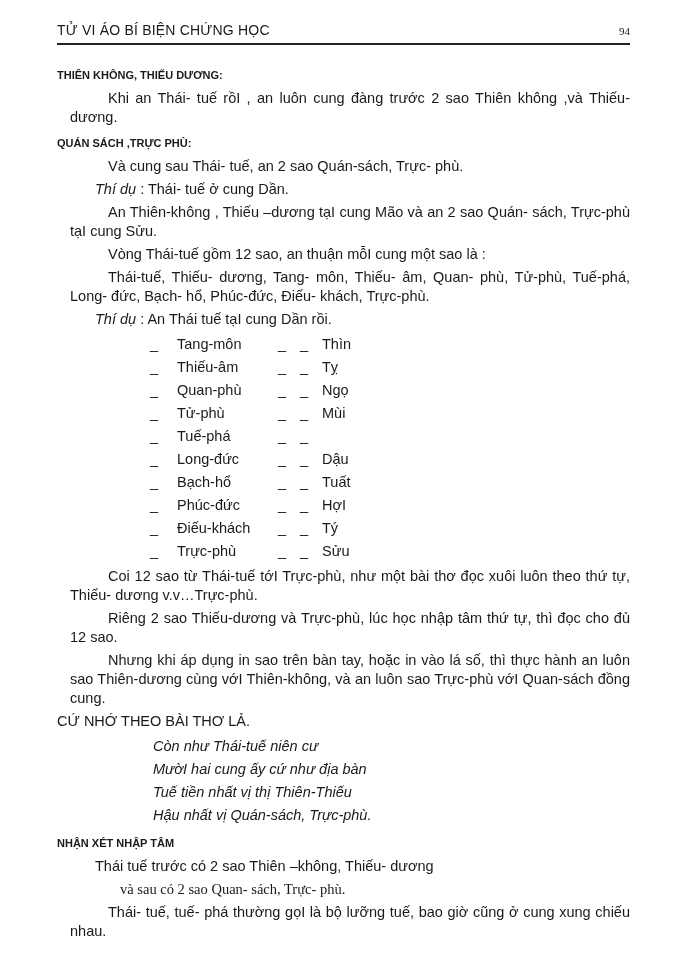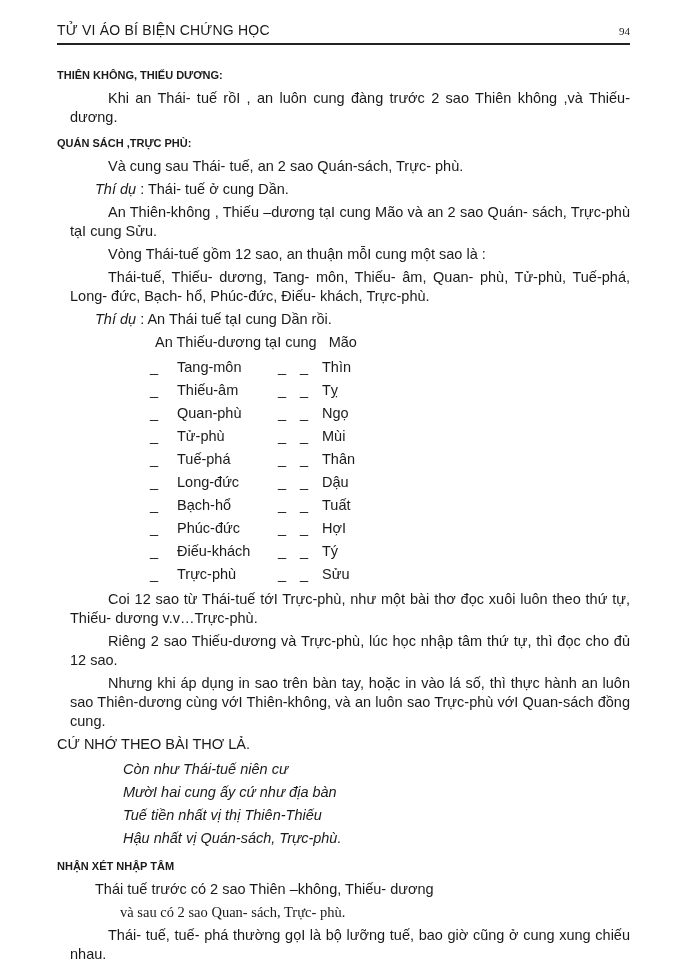--- a/index.html
+++ b/index.html
@@ -56,21 +56,21 @@
     padding-left: 98px;
     white-space: pre-wrap;
   }
   .star-table { margin: 1px 0 2px 93px; }
   .star-row {
     display: grid;
     grid-template-columns: 27px 101px 22px 22px auto;
     line-height: 23px;
   }
   .star-row .cell { text-align: left; }
-  .poem { margin: 4px 0 4px 66px; }
+  .poem { margin: 4px 0 4px 96px; }
   .poem .poem-line {
     font-style: italic;
     line-height: 23px;
     text-align: left;
   }
   .note-line1 { margin: 4px 0; text-indent: 38px; }
   .note-line2 { margin: 4px 0; padding-left: 63px; font-family: Liberation Serif, serif; }
 </style>
 </head>
 <body>
@@ -91,21 +91,20 @@
     <p class="indent">Và cung sau Thái- tuế, an 2 sao Quán-sách, Trực- phù.</p>
 
     <p class="example"><span class="lead">Thí dụ</span><span> : Thái- tuế ở cung Dần.</span></p>
 
     <p class="indent">An Thiên-không , Thiếu –dương tạI cung Mão và an 2 sao Quán- sách, Trực-phù tạI cung Sửu.</p>
     <p class="indent">Vòng Thái-tuế gồm 12 sao, an thuận mỗI cung một sao là :</p>
     <p class="indent">Thái-tuế, Thiếu- dương, Tang- môn, Thiếu- âm, Quan- phù, Tử-phù, Tuế-phá, Long- đức, Bạch- hổ, Phúc-đức, Điếu- khách, Trực-phù.</p>
 
     <p class="example"><span class="lead">Thí dụ</span><span> : An Thái tuế tạI cung Dần rồi.</span></p>
 
-    <p class="table-intro">An Thiếu-dương tạI cung   Mão</p>
 
     <div class="star-table">
       <div class="star-row">
         <span class="cell">_</span>
         <span class="cell">Tang-môn</span>
         <span class="cell">_</span>
         <span class="cell">_</span>
         <span class="cell">Thìn</span>
       </div>
       <div class="star-row">
@@ -127,21 +126,20 @@
         <span class="cell">Tử-phù</span>
         <span class="cell">_</span>
         <span class="cell">_</span>
         <span class="cell">Mùi</span>
       </div>
       <div class="star-row">
         <span class="cell">_</span>
         <span class="cell">Tuế-phá</span>
         <span class="cell">_</span>
         <span class="cell">_</span>
-        <span class="cell">Thân</span>
       </div>
       <div class="star-row">
         <span class="cell">_</span>
         <span class="cell">Long-đức</span>
         <span class="cell">_</span>
         <span class="cell">_</span>
         <span class="cell">Dậu</span>
       </div>
       <div class="star-row">
         <span class="cell">_</span>

